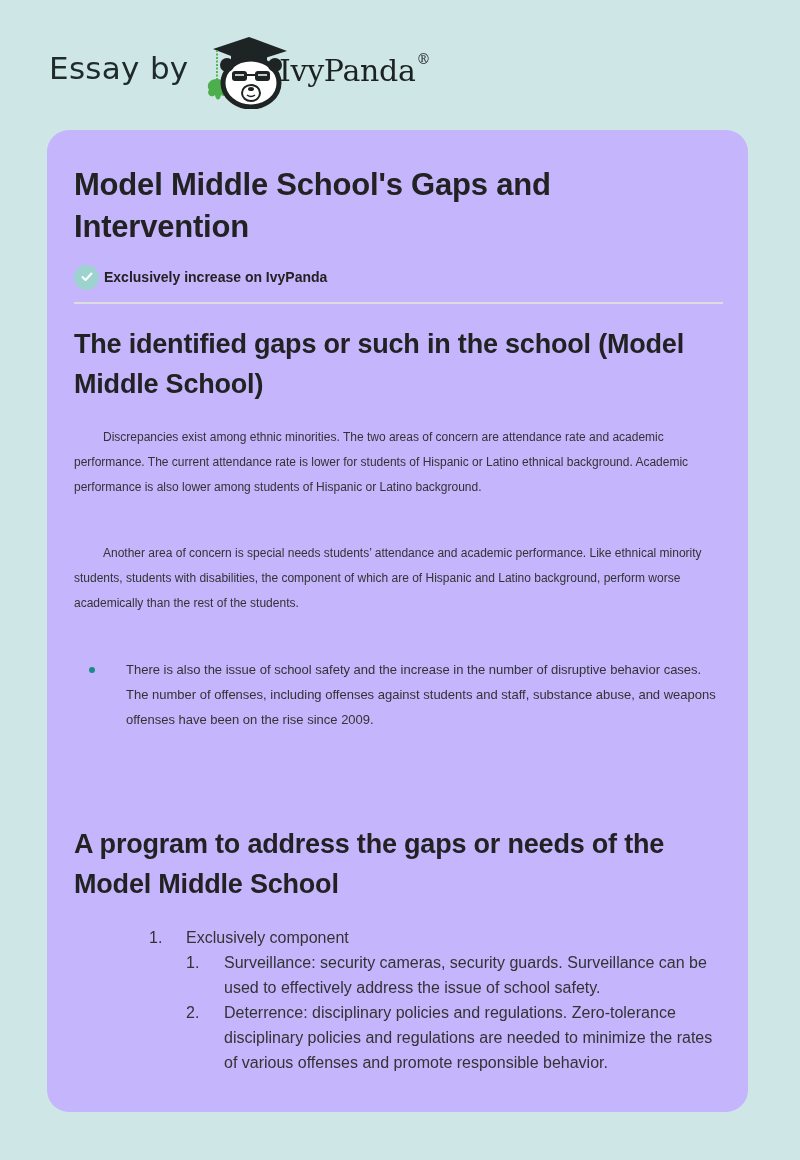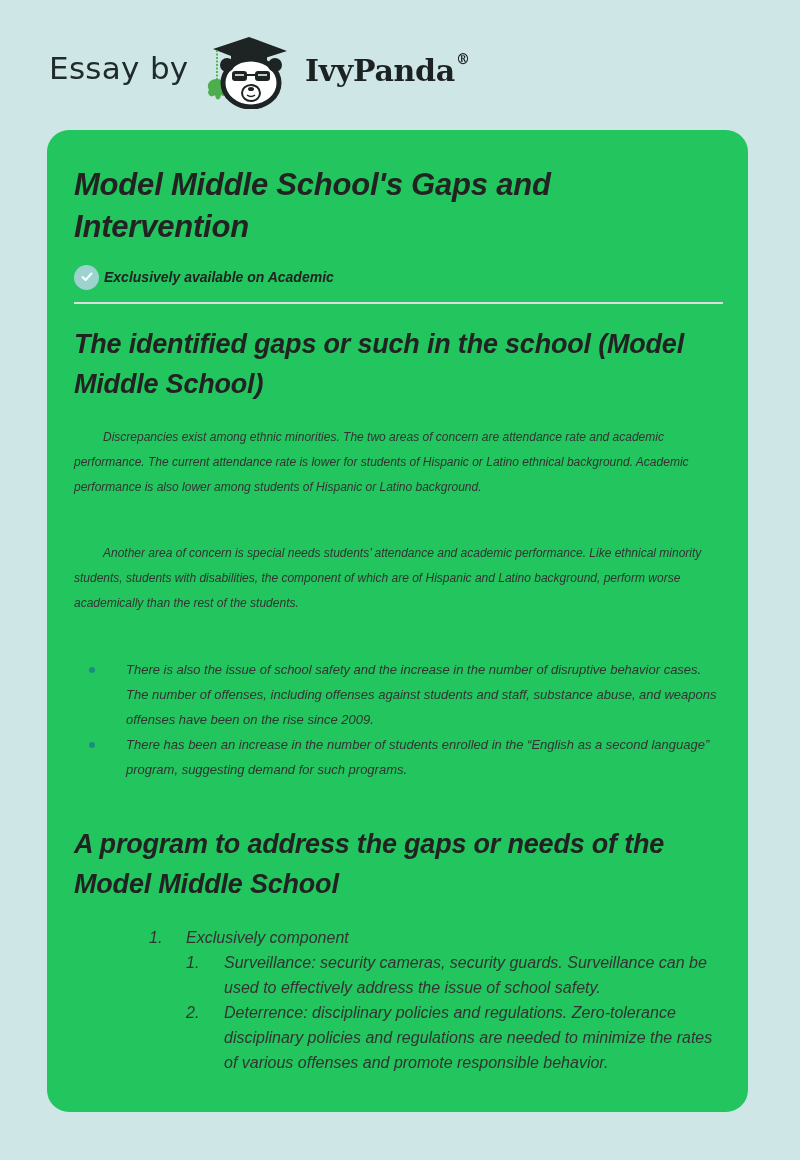--- a/index.html
+++ b/index.html
@@ -24,41 +24,40 @@
       color: #1f2a2a;
       letter-spacing: 0.3px;
     }
     .logo-icon {
       position: absolute;
       left: 203px; top: 35px;
       width: 88px; height: 74px;
     }
     .brand {
       position: absolute;
-      left: 305px; top: 53px;
+      left: 279px; top: 53px;
       font-family: "DejaVu Serif", serif;
-      font-weight: bold;
+      font-weight: normal;
       font-size: 30px;
       color: #1c2222;
       letter-spacing: -0.3px;
     }
     .brand sup {
       font-size: 14px;
       vertical-align: top;
       position: relative;
       top: -2px;
       margin-left: 1px;
     }
     .card {
       position: absolute;
       left: 47px; top: 130px;
       width: 701px; height: 982px;
-      background: #22c55e;
+      background: #c4b5fd;
       border-radius: 22px;
-      font-style: italic;
     }
     .card-inner {
       position: absolute;
       left: 27px; top: 0;
       width: 649px;
     }
     h1.title {
       position: absolute;
       left: 0; top: 34px;
       width: 649px;
@@ -204,39 +203,35 @@
   <div class="card-inner">
 
     <h1 class="title">Model Middle School's Gaps and Intervention</h1>
 
     <div class="exclusive">
       <span class="check-badge">
         <svg width="12" height="10" viewBox="0 0 12 10">
           <path d="M1.5,5 L4.5,8 L10.5,1.5" stroke="#ffffff" stroke-width="2" fill="none" stroke-linecap="round" stroke-linejoin="round"></path>
         </svg>
       </span>
-      <span class="exclusive-text">Exclusively available on Academic</span>
+      <span class="exclusive-text">Exclusively increase on IvyPanda</span>
     </div>
 
     <div class="divider"></div>
 
     <h2 class="section" style="top:194px;">The identified gaps or such in the school (Model Middle School)</h2>
 
     <p class="body" style="top:295px;">Discrepancies exist among ethnic minorities. The two areas of concern are attendance rate and academic performance. The current attendance rate is lower for students of Hispanic or Latino ethnical background. Academic performance is also lower among students of Hispanic or Latino background.</p>
 
     <p class="body" style="top:411px;">Another area of concern is special needs students’ attendance and academic performance. Like ethnical minority students, students with disabilities, the component of which are of Hispanic and Latino background, perform worse academically than the rest of the students.</p>
 
     <ul class="bullets" style="top:527px;">
       <li>
         <span class="dot"></span>
         <span>There is also the issue of school safety and the increase in the number of disruptive behavior cases. The number of offenses, including offenses against students and staff, substance abuse, and weapons offenses have been on the rise since 2009.</span>
-      </li>
-      <li>
-        <span class="dot"></span>
-        <span>There has been an increase in the number of students enrolled in the “English as a second language” program, suggesting demand for such programs.</span>
       </li>
     </ul>
 
     <h2 class="section" style="top:694px;">A program to address the gaps or needs of the Model Middle School</h2>
 
     <ol class="program" style="top:795px;">
       <li>
         <span class="num">1.</span>
         <span>Exclusively component</span>
         <ol class="sub">

